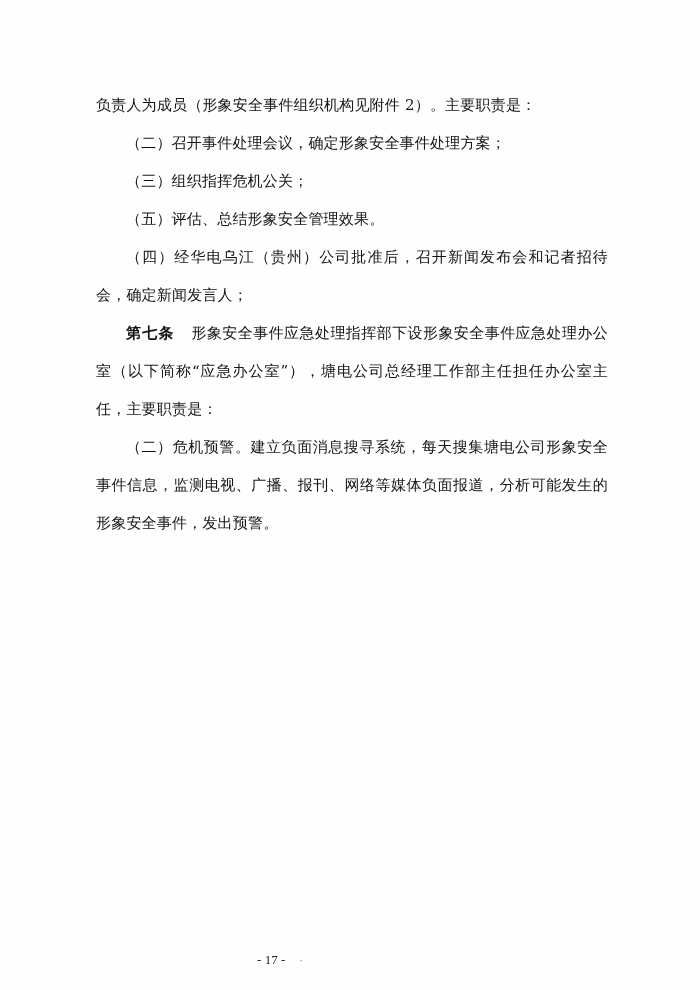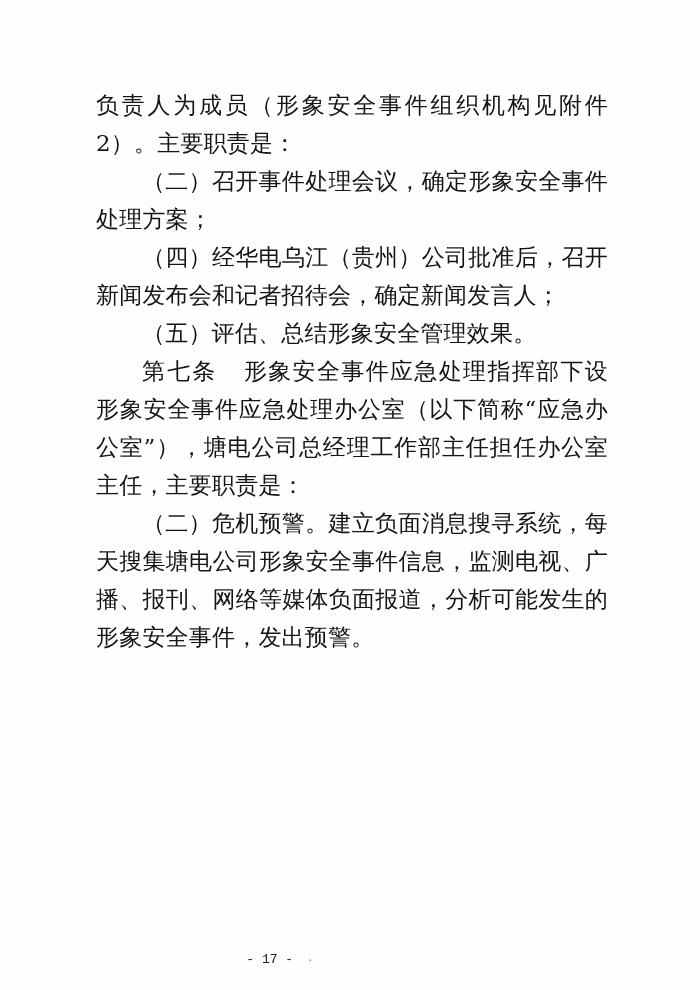--- a/index.html
+++ b/index.html
@@ -24,73 +24,74 @@
     background: #fefefe;
   }
   .content {
     position: absolute;
     top: 86px;
     left: 96px;
     width: 512px;
   }
   p {
     margin: 0 0 0 0;
-    font-size: 23px;
+    font-size: 15px;
     line-height: 38px;
     text-align: justify;
     text-justify: inter-ideograph;
     letter-spacing: 0.2px;
     color: #141414;
     font-family: "DejaVu Serif", "Liberation Serif", serif;
   }
   p.indent2 {
     text-indent: 2em;
   }
   p.noindent {
     text-indent: 0;
   }
   .art-label {
-    font-weight: normal;
+    font-weight: bold;
     letter-spacing: 1px;
   }
   .art-gap {
     display: inline-block;
     width: 1.1em;
   }
   .footer {
     position: absolute;
     left: 0;
     top: 952px;
     width: 560px;
     text-align: center;
     font-size: 13px;
     color: #222222;
-    font-family: Liberation Mono, monospace;
+    font-family: Liberation Serif, serif;
   }
   .footer .dot {
     color: #777777;
     font-size: 11px;
     padding-left: 14px;
   }
 </style>
 </head>
 <body>
 
 <div class="page">
   <div class="content">
 
     <p class="noindent">负责人为成员（形象安全事件组织机构见附件 2）。主要职责是：</p>
 
 
     <p class="indent2">（二）召开事件处理会议，确定形象安全事件处理方案；</p>
 
+    <p class="indent2">（三）组织指挥危机公关；</p>
+
+    <p class="indent2">（五）评估、总结形象安全管理效果。</p>
 
     <p class="indent2">（四）经华电乌江（贵州）公司批准后，召开新闻发布会和记者招待会，确定新闻发言人；</p>
-
-    <p class="indent2">（五）评估、总结形象安全管理效果。</p>
 
     <p class="indent2"><span class="art-label">第七条</span><span class="art-gap"></span><span>形象安全事件应急处理指挥部下设形象安全事件应急处理办公室（以下简称“应急办公室”），塘电公司总经理工作部主任担任办公室主任，主要职责是：</span></p>
 
 
     <p class="indent2">（二）危机预警。建立负面消息搜寻系统，每天搜集塘电公司形象安全事件信息，监测电视、广播、报刊、网络等媒体负面报道，分析可能发生的形象安全事件，发出预警。</p>
 
 
   </div>
 
   <div class="footer"><span>- 17 -</span><span class="dot">·</span></div>

